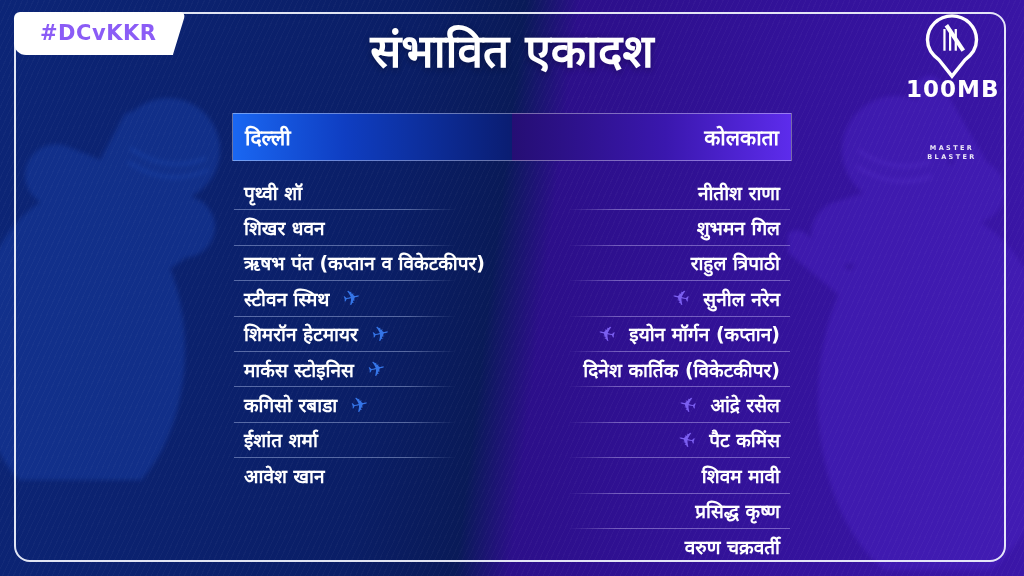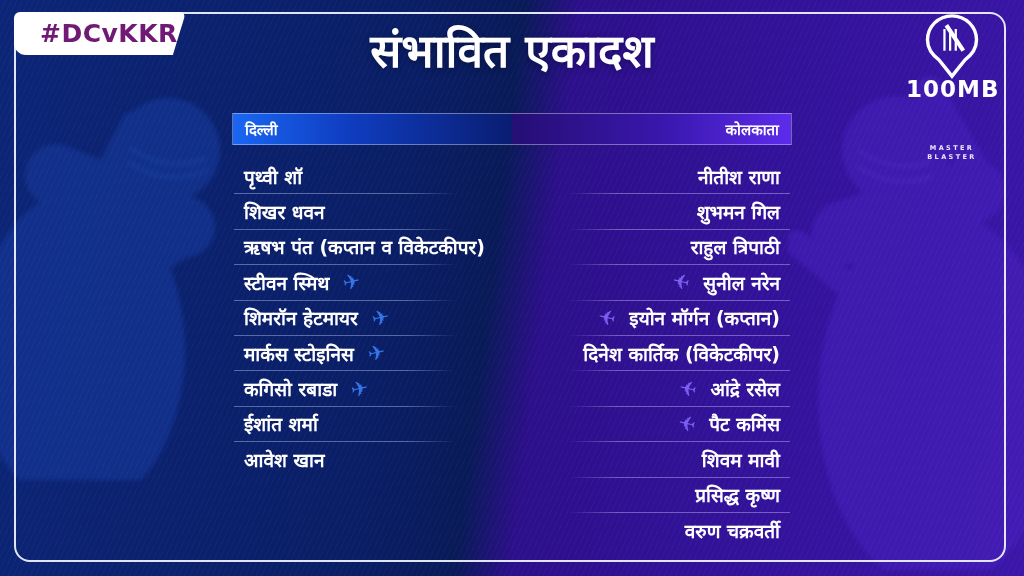--- a/index.html
+++ b/index.html
@@ -14,30 +14,30 @@
   .silhouette{position:absolute;pointer-events:none;filter:blur(2px);}
   .sil-left{left:-10px;top:50px;opacity:.6;}
   .sil-right{right:-14px;top:70px;opacity:.55;}
   .panel{position:absolute;left:14px;top:12px;width:988px;height:546px;
     border:2px solid rgba(243,246,255,0.92);border-radius:16px;}
   .badge{position:absolute;left:14px;top:12px;width:150px;height:43px;background:#ffffff;
     border-top-left-radius:6px;border-bottom-left-radius:12px;z-index:5;}
   .badge::after{content:"";position:absolute;left:148px;top:0;width:24px;height:100%;
     background:#ffffff;transform:skewX(-17deg);transform-origin:top left;border-radius:0 6px 0 2px;}
   .badge-label{position:relative;z-index:2;display:block;line-height:43px;padding-left:26px;
-    color:#701a75;font-weight:800;font-size:25px;letter-spacing:.5px;}
+    color:#8b5cf6;font-weight:800;font-size:21px;letter-spacing:.5px;}
   .page-title{position:absolute;left:0;right:0;top:12px;text-align:center;z-index:3;
     color:#ffffff;font-weight:800;font-size:46px;line-height:78px;text-shadow:0 2px 6px rgba(0,0,20,.35);}
   .logo{position:absolute;right:26px;top:13px;width:92px;text-align:center;z-index:4;color:#fff;}
   .logo-brand{font-size:23px;font-weight:800;letter-spacing:1px;line-height:20px;}
   .logo-tagline{font-size:6.5px;font-weight:700;letter-spacing:2.4px;line-height:9px;opacity:.9;margin-top:45px;}
   .grid{position:absolute;left:232px;top:113px;width:560px;z-index:3;display:flex;}
   .col{width:280px;}
-  .team-bar{height:32px;box-sizing:border-box;border:1px solid rgba(255,255,255,0.38);
-    display:flex;align-items:center;color:#fff;font-weight:800;font-size:15px;}
+  .team-bar{height:48px;box-sizing:border-box;border:1px solid rgba(255,255,255,0.38);
+    display:flex;align-items:center;color:#fff;font-weight:800;font-size:21px;}
   .team-bar.left{background:linear-gradient(90deg,#1a67f2 0%,#0f3ec2 40%,#0a1d72 100%);
     justify-content:flex-start;padding-left:12px;border-right:none;}
   .team-bar.right{background:linear-gradient(90deg,#250e74 0%,#3a17ae 55%,#5d2cec 100%);
     justify-content:flex-end;padding-right:12px;border-left:none;}
   .rows{margin-top:14px;}
   .player-row{position:relative;height:35.4px;display:flex;align-items:center;
     color:#ffffff;font-size:19px;font-weight:600;white-space:nowrap;}
   .player-row.left{justify-content:flex-start;padding-left:12px;}
   .player-row.right{justify-content:flex-end;padding-right:12px;}
   .player-row:not(.last)::after{content:"";position:absolute;bottom:0;height:1px;}

